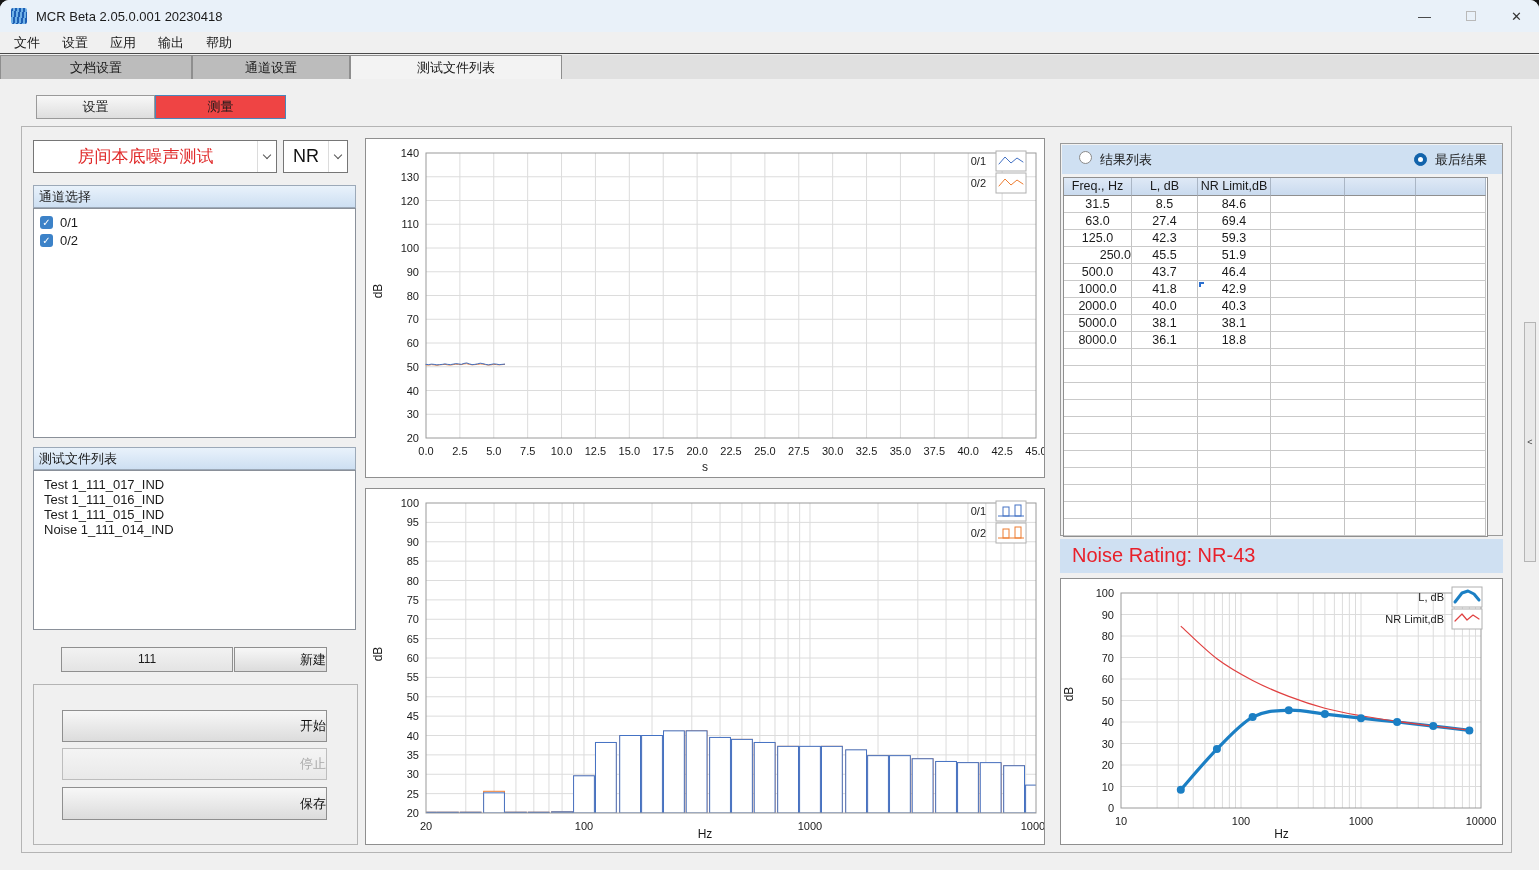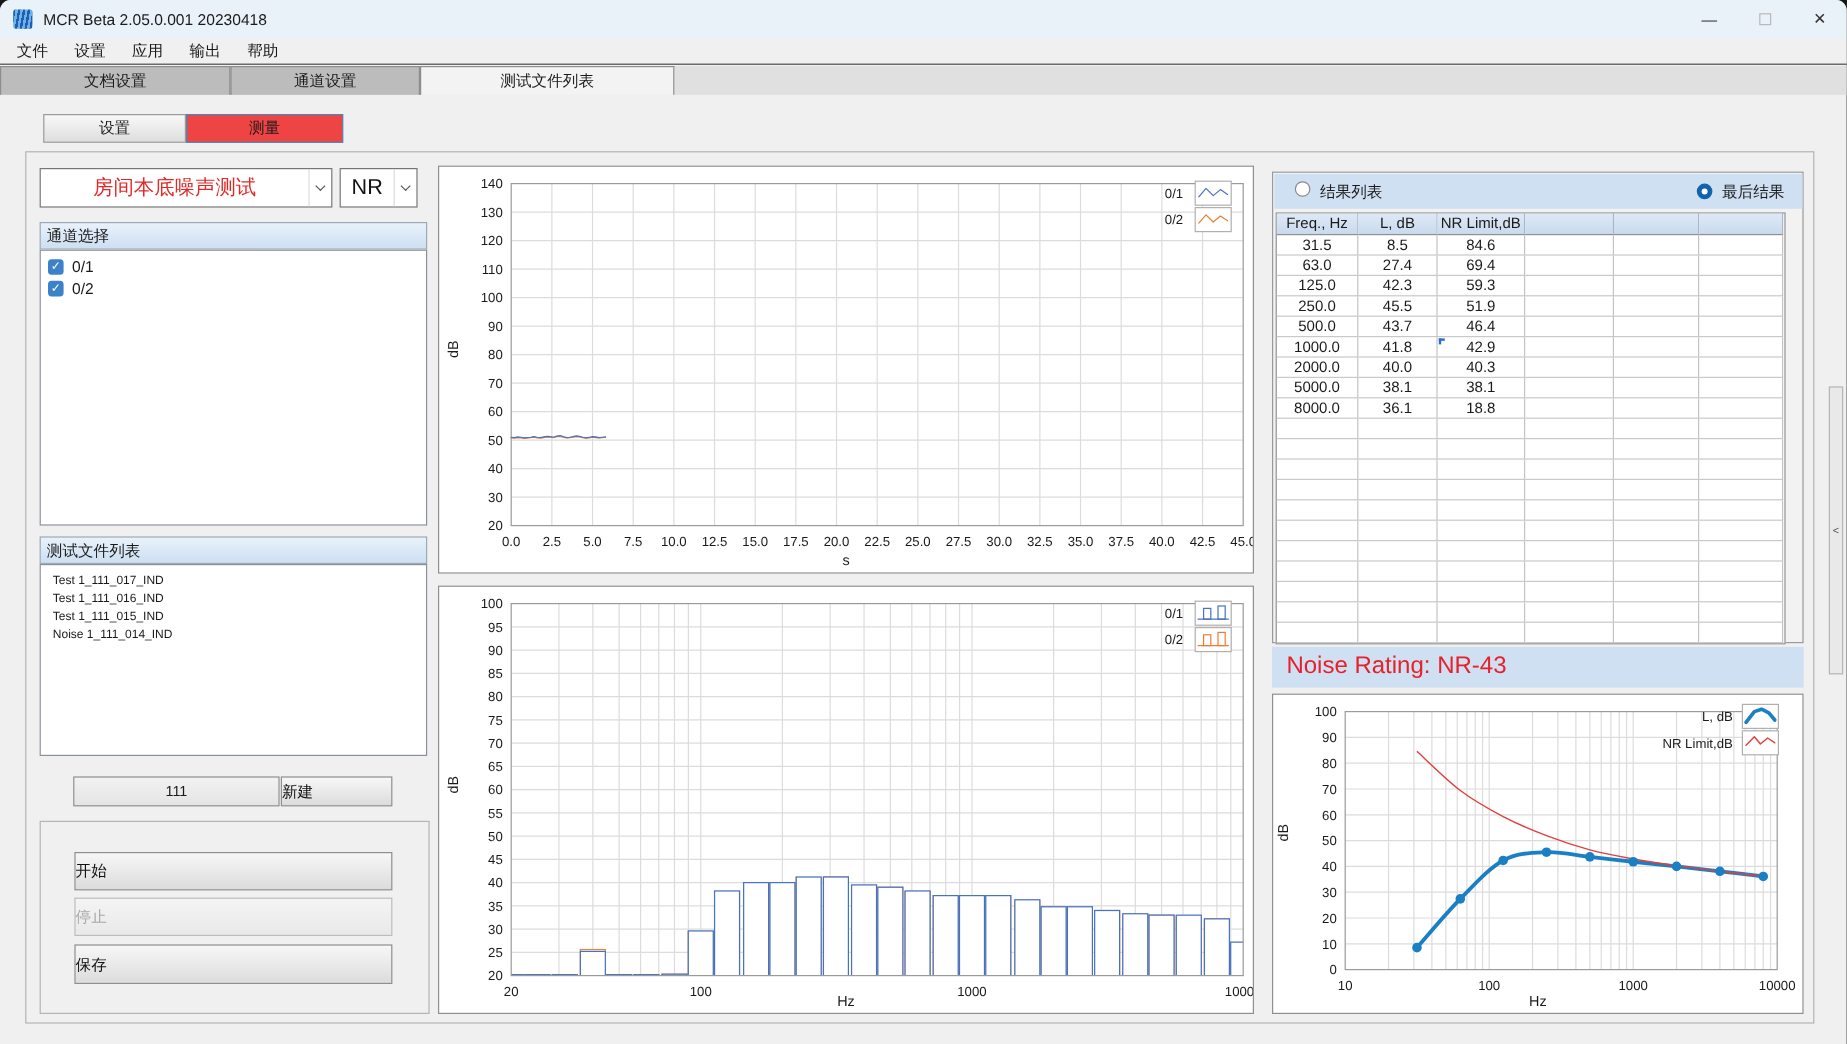--- a/index.html
+++ b/index.html
@@ -41,24 +41,24 @@
   .combo .arrow{width:19px;border-left:1px solid #dcdcdc;display:flex;align-items:center;justify-content:center}
   .chev{width:6px;height:6px;border-right:1.5px solid #555;border-bottom:1.5px solid #555;transform:rotate(45deg);margin-top:-3px}
   .subheader{position:absolute;width:323px;height:23px;background:linear-gradient(#e9f2fb,#cddff2);border:1px solid #9ca9b8;font-size:13px;line-height:21px;padding-left:5px}
   #hdr-channels{left:33px;top:185px}
   #hdr-files{left:33px;top:447px}
   .listbox{position:absolute;background:#fff;border:1px solid #8a9099;overflow:hidden}
   #channel-list{left:33px;top:208px;width:323px;height:230px;padding:4px 0 0 6px}
   #file-list{left:33px;top:470px;width:323px;height:160px;padding:6px 0 0 10px}
   .chk-row{display:flex;align-items:center;gap:7px;height:18px;font-size:13px}
   .checkbox{width:13px;height:13px;background:#3c82c8;border-radius:3px;color:#fff;font-size:10px;line-height:13px;text-align:center}
-  .file-item{font-size:10px;height:15px;line-height:15px}
+  .file-item{font-size:13px;height:15px;line-height:15px}
   #name-field{position:absolute;left:61px;top:647px;width:172px;height:25px;background:linear-gradient(#f2f2f2,#e4e4e4);border:1px solid #8f8f8f;text-align:center;font-size:12px;line-height:23px}
   #new-btn{position:absolute;left:234px;top:647px;width:93px;height:25px}
-  .btn{background:linear-gradient(#f7f7f7,#dcdcdc);border:1px solid #8f8f8f;font-size:13px;text-align:left;color:#111}
+  .btn{background:linear-gradient(#f7f7f7,#dcdcdc);border:1px solid #8f8f8f;font-size:13px;text-align:right;color:#111}
   #btn-box{left:33px;top:684px;width:325px;height:161px}
   #start-btn{position:absolute;left:62px;top:710px;width:265px;height:32px;line-height:30px}
   #stop-btn{position:absolute;left:62px;top:748px;width:265px;height:32px;line-height:30px;color:#a8a8a8;background:linear-gradient(#f4f4f4,#e9e9e9);border-color:#bdbdbd}
   #save-btn{position:absolute;left:62px;top:787px;width:265px;height:33px;line-height:31px}
   #new-btn{line-height:23px}
   
   #time-panel{left:365px;top:138px;width:680px;height:340px}
   #spec-panel{left:365px;top:488px;width:680px;height:357px}
   
   #right-top{position:absolute;left:1060px;top:143px;width:443px;height:393px;border:1px solid #9a9a9a;background:#f2f2f2}
@@ -409,21 +409,21 @@
         </div>
         <div class="tr">
           <div class="td" style="width: 68px;">125.0</div>
           <div class="td" style="width: 66px;">42.3</div>
           <div class="td" style="width: 73px;">59.3</div>
           <div class="td" style="width: 74px;"></div>
           <div class="td" style="width: 71px;"></div>
           <div class="td" style="width: 70px;"></div>
         </div>
         <div class="tr">
-          <div class="td" style="width: 68px;">250.0</div>
+          <div class="td" style="width: 68px; text-align: right;">250.0</div>
           <div class="td" style="width: 66px;">45.5</div>
           <div class="td" style="width: 73px;">51.9</div>
           <div class="td" style="width: 74px;"></div>
           <div class="td" style="width: 71px;"></div>
           <div class="td" style="width: 70px;"></div>
         </div>
         <div class="tr">
           <div class="td" style="width: 68px;">500.0</div>
           <div class="td" style="width: 66px;">43.7</div>
           <div class="td" style="width: 73px;">46.4</div>

